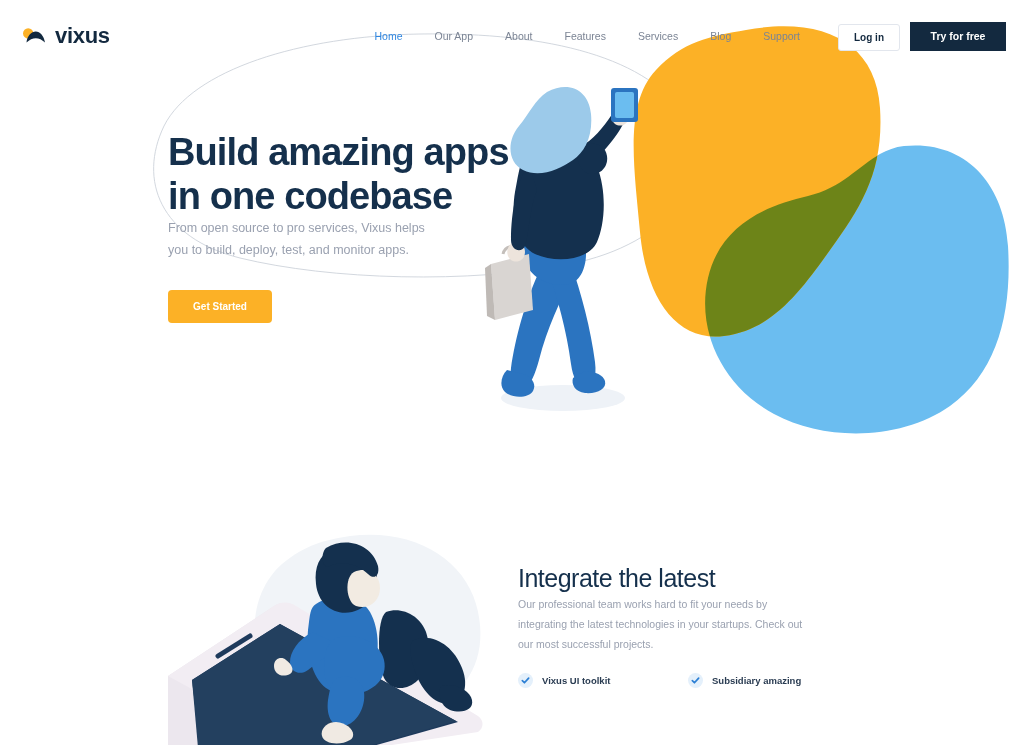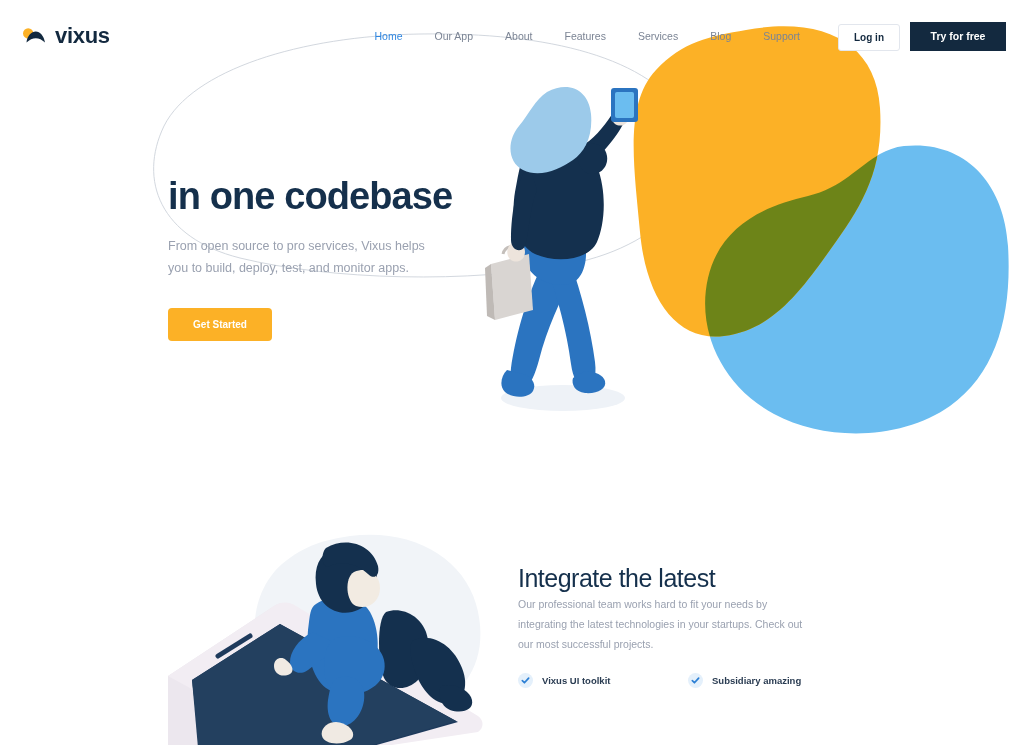--- a/index.html
+++ b/index.html
@@ -131,21 +131,20 @@
     z-index: 10;
   }
   .hero-title {
     font-size: 38px;
     line-height: 1.16;
     font-weight: bold;
     color: #15304c;
     letter-spacing: -0.9px;
   }
   .hero-sub {
-    margin-top: 18px;
     font-size: 12.5px;
     line-height: 1.75;
     color: #9aa1b0;
     max-width: 270px;
   }
   .btn-started {
     margin-top: 28px;
     width: 104px;
     height: 33px;
     border: none;
@@ -280,21 +279,21 @@
     </nav>
 
     <div class="header-actions">
       <button class="btn-login">Log in</button>
       <button class="btn-try">Try for free</button>
     </div>
   </div>
 
   <div class="hero">
     <h1 class="hero-title">
-      <br>
+      <span>Build amazing apps</span><br>
       <span>in one codebase</span>
     </h1>
     <p class="hero-sub">From open source to pro services, Vixus helps you to build, deploy, test, and monitor apps.</p>
     <button class="btn-started">Get Started</button>
   </div>
 
   <svg class="hero-person" viewBox="0 0 190 345">
 
     <ellipse cx="78" cy="320" rx="62" ry="13" fill="#eef2f7"></ellipse>
 

